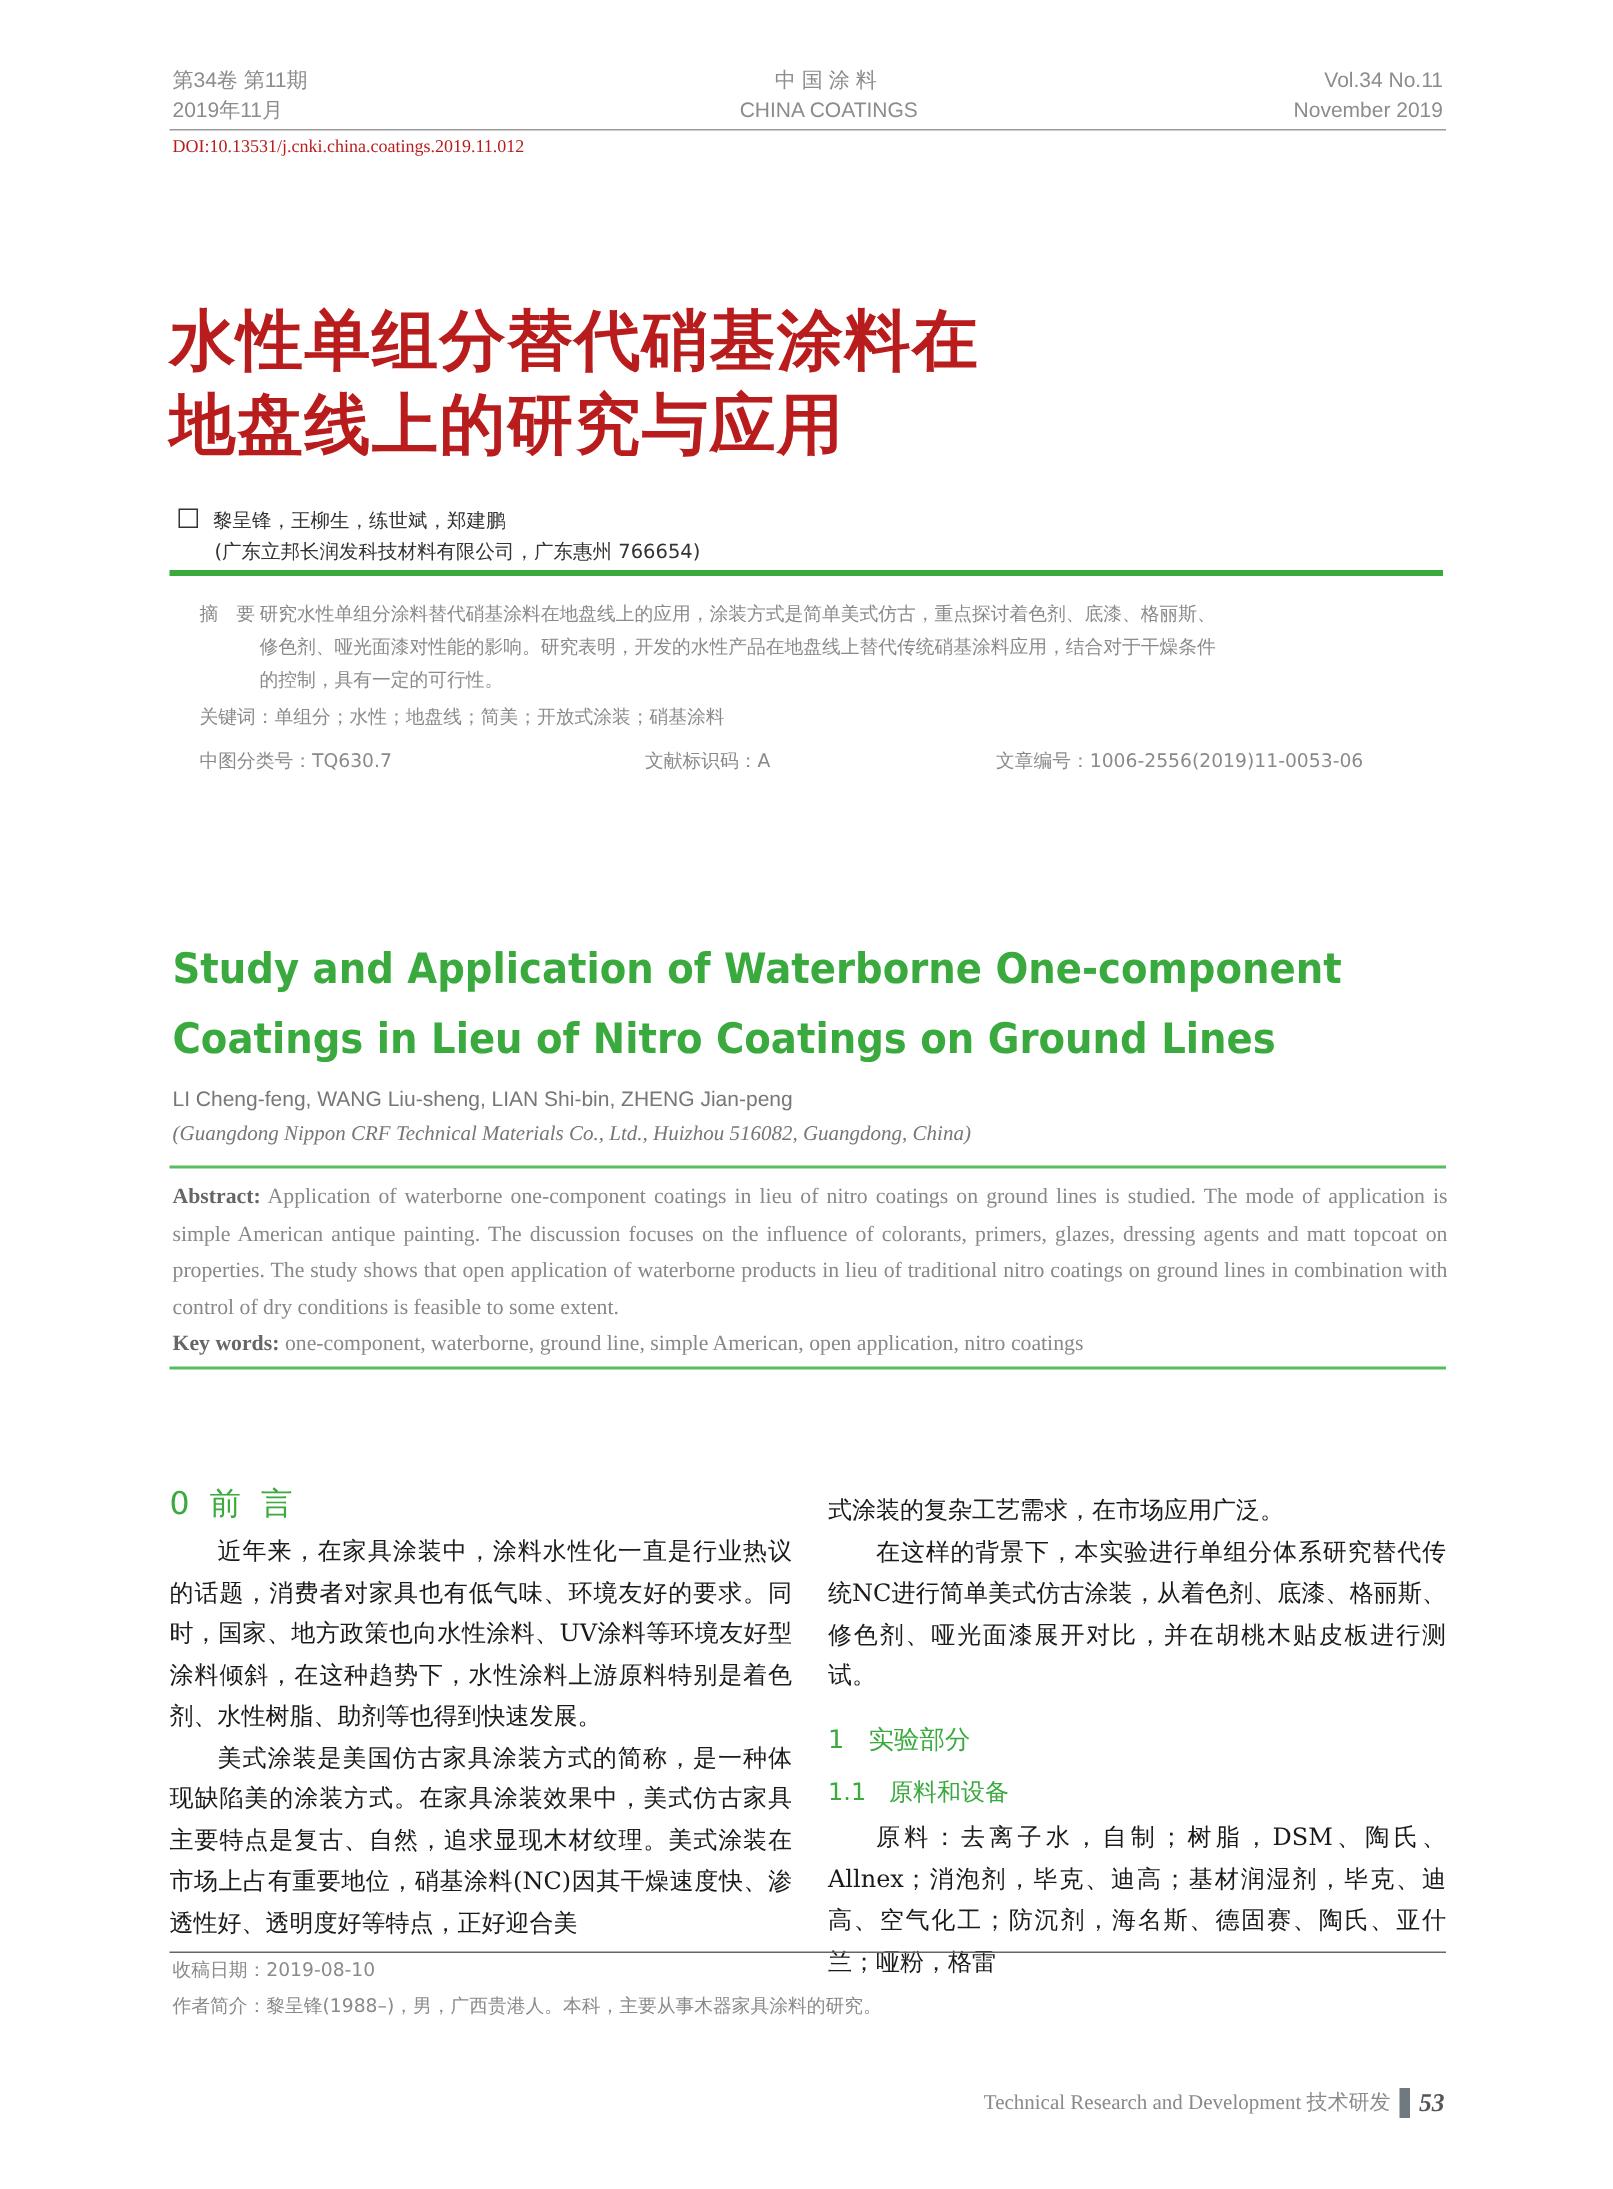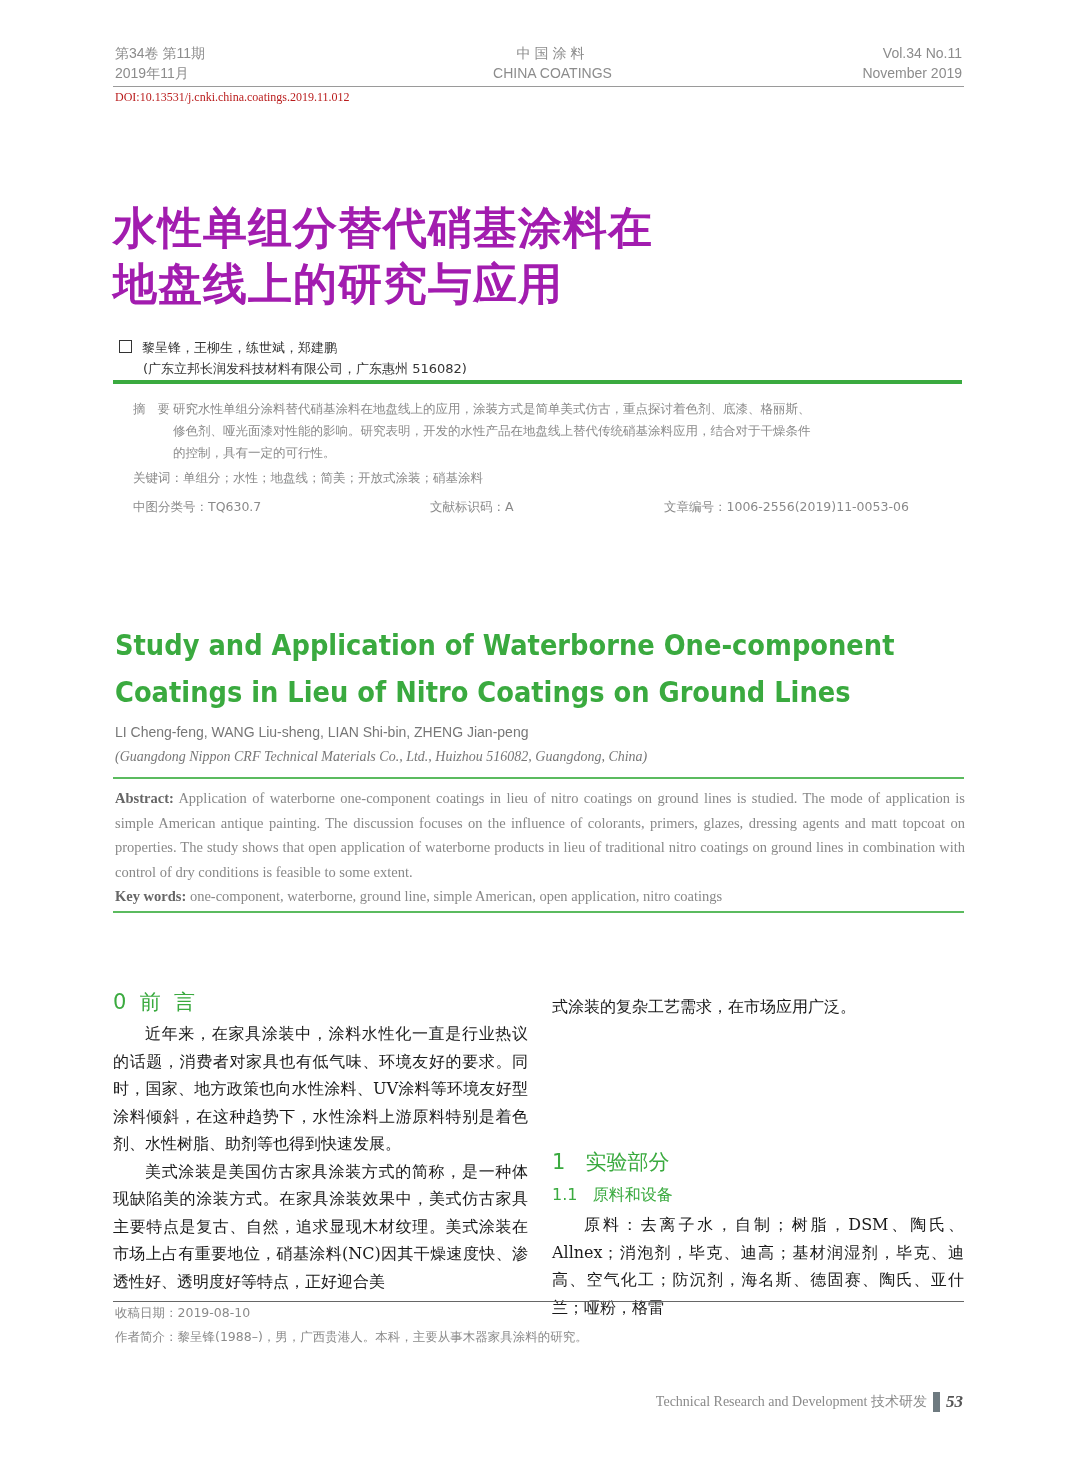--- a/index.html
+++ b/index.html
@@ -5,21 +5,21 @@
     html, body { margin: 0; padding: 0; background: #ffffff; }
     body { width: 1075px; height: 1459px; position: relative; overflow: hidden; font-family: "DejaVu Sans", sans-serif; }
     .abs { position: absolute; }
     .hdr { font-family: "Liberation Sans", sans-serif; font-size: 14px; line-height: 20px; color: #8c8c8c; }
     .hdr-left { left: 115px; top: 43px; }
     .hdr-center { left: 0; width: 1075px; top: 43px; text-align: center; padding-left: 15px; }
     .hdr-center .cn { letter-spacing: 4px; }
     .hdr-right { right: 113px; top: 43px; text-align: right; }
     .hdr-rule { left: 113px; width: 851px; top: 86px; height: 1px; background: #9a9a9a; }
     .doi { left: 115px; top: 90px; font-family: "Liberation Serif", serif; font-size: 12px; color: #b91c1c; }
-    .cn-title { left: 113px; top: 200px; font-family: "DejaVu Sans", sans-serif; font-weight: bold; font-size: 44px; line-height: 56px; color: #a21caf; letter-spacing: 1px; }
+    .cn-title { left: 113px; top: 200px; font-family: "DejaVu Sans", sans-serif; font-weight: bold; font-size: 44px; line-height: 56px; color: #b91c1c; letter-spacing: 1px; }
     .authors { left: 119px; top: 338px; font-size: 13px; line-height: 20px; color: #333; }
     .authors .box { display: inline-block; width: 11px; height: 11px; border: 1px solid #333; margin-right: 10px; vertical-align: -1px; }
     .affil { left: 143px; top: 359px; font-size: 13px; line-height: 20px; color: #333; }
     .green-rule-thick { left: 113px; width: 849px; top: 380px; height: 4px; background: #3aaa3f; }
     .abstract-cn { left: 133px; top: 398px; width: 800px; font-size: 12.5px; line-height: 22px; color: #8a8a8a; }
     .abstract-cn .lbl { position: absolute; left: 0; top: 0; letter-spacing: 12px; }
     .abstract-cn .body { padding-left: 40px; text-indent: 0; }
     .abstract-cn .body p { margin: 0; }
     .kw-cn { left: 133px; top: 470px; font-size: 12.5px; color: #8a8a8a; }
     .meta-cn { top: 499px; font-size: 12.5px; color: #8a8a8a; }
@@ -61,21 +61,21 @@
 <div class="abs doi">DOI:10.13531/j.cnki.china.coatings.2019.11.012</div>
 
 <div class="abs cn-title">
   <div>水性单组分替代硝基涂料在</div>
   <div>地盘线上的研究与应用</div>
 </div>
 
 <div class="abs authors">
   <span class="box"></span><span>黎呈锋，王柳生，练世斌，郑建鹏</span>
 </div>
-<div class="abs affil">(广东立邦长润发科技材料有限公司，广东惠州    516082)</div>
+<div class="abs affil">(广东立邦长润发科技材料有限公司，广东惠州    766654)</div>
 <div class="abs green-rule-thick"></div>
 
 <div class="abs abstract-cn">
   <span class="lbl">摘要：</span>
   <div class="body">
     <p>研究水性单组分涂料替代硝基涂料在地盘线上的应用，涂装方式是简单美式仿古，重点探讨着色剂、底漆、格丽斯、</p>
     <p>修色剂、哑光面漆对性能的影响。研究表明，开发的水性产品在地盘线上替代传统硝基涂料应用，结合对于干燥条件</p>
     <p>的控制，具有一定的可行性。</p>
   </div>
 </div>
@@ -99,22 +99,23 @@
 <div class="abs green-rule" style="top:911px;"></div>
 
 <div class="abs sec-h" style="left:113px; top:988px; font-size:21px; white-space:pre;">0  前  言</div>
 <div class="abs col colL">
   <p class="ind">近年来，在家具涂装中，涂料水性化一直是行业热议的话题，消费者对家具也有低气味、环境友好的要求。同时，国家、地方政策也向水性涂料、UV涂料等环境友好型涂料倾斜，在这种趋势下，水性涂料上游原料特别是着色剂、水性树脂、助剂等也得到快速发展。</p>
   <p class="ind">美式涂装是美国仿古家具涂装方式的简称，是一种体现缺陷美的涂装方式。在家具涂装效果中，美式仿古家具主要特点是复古、自然，追求显现木材纹理。美式涂装在市场上占有重要地位，硝基涂料(NC)因其干燥速度快、渗透性好、透明度好等特点，正好迎合美</p>
 </div>
 
 <div class="abs col colR">
   <p>式涂装的复杂工艺需求，在市场应用广泛。</p>
+  <p class="ind">在这样的背景下，本实验进行单组分体系研究替代传统NC进行简单美式仿古涂装，从着色剂、底漆、格丽斯、修色剂、哑光面漆展开对比，并在胡桃木贴皮板进行测试。</p>
 </div>
-<div class="abs sec-h" style="left:552px; top:1148px; font-size:21px; white-space:pre;">1   实验部分</div>
+<div class="abs sec-h" style="left:552px; top:1148px; font-size:17px; white-space:pre;">1   实验部分</div>
 <div class="abs sec-h" style="left:552px; top:1185px; font-size:16px; white-space:pre;">1.1   原料和设备</div>
 <div class="abs col" style="left:552px; top:1211px; width:412px;">
   <p class="ind">原料：去离子水，自制；树脂，DSM、陶氏、Allnex；消泡剂，毕克、迪高；基材润湿剂，毕克、迪高、空气化工；防沉剂，海名斯、德固赛、陶氏、亚什兰；哑粉，格雷</p>
 </div>
 
 <div class="abs foot-rule"></div>
 <div class="abs foot" style="top:1305px;">收稿日期：2019-08-10</div>
 <div class="abs foot" style="top:1329px;">作者简介：黎呈锋(1988–)，男，广西贵港人。本科，主要从事木器家具涂料的研究。</div>
 
 <div class="abs pagefoot">

